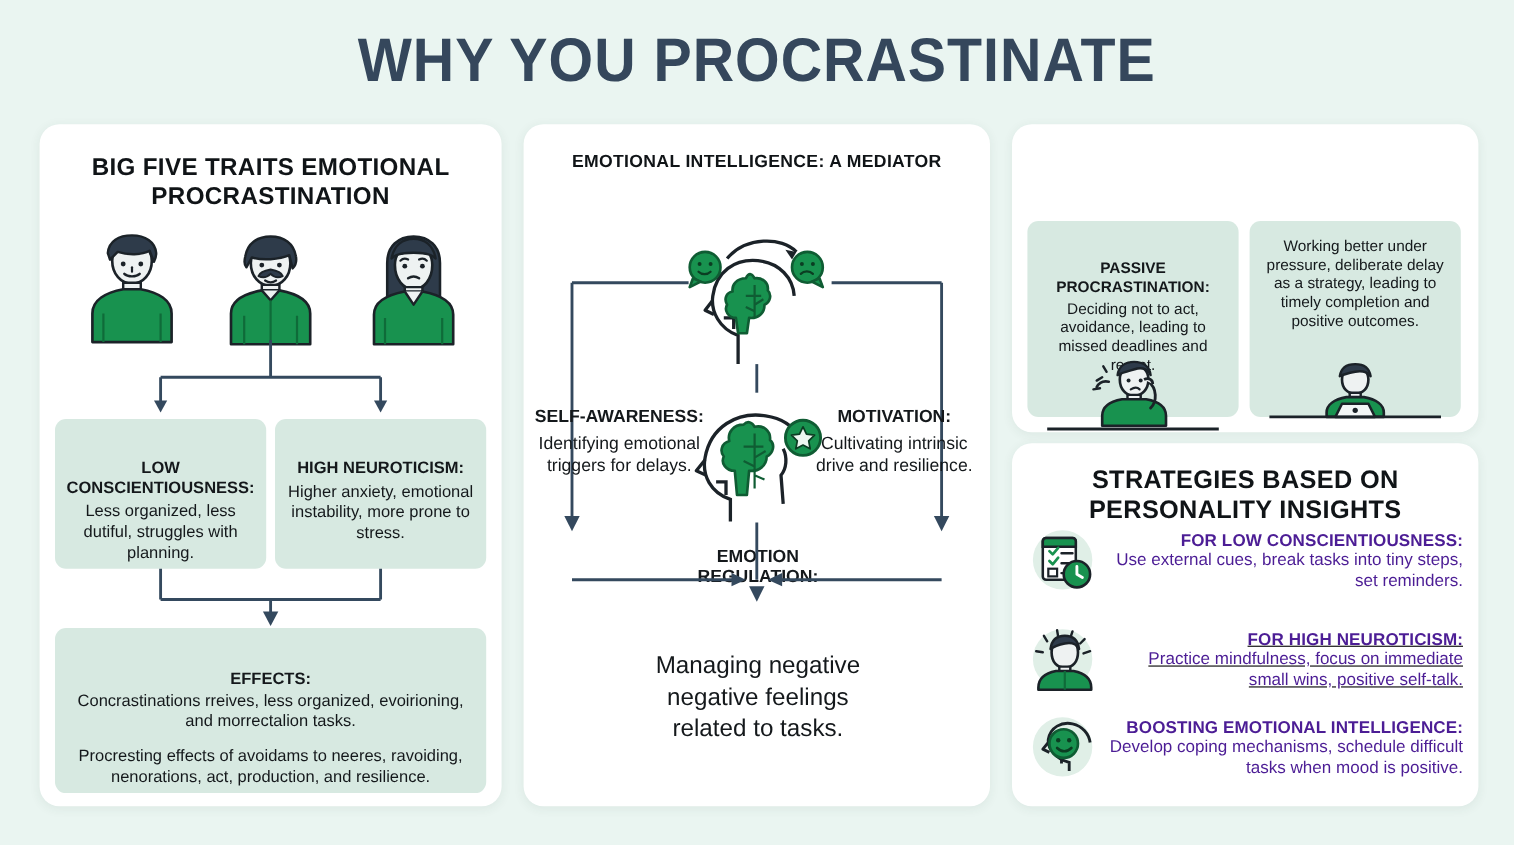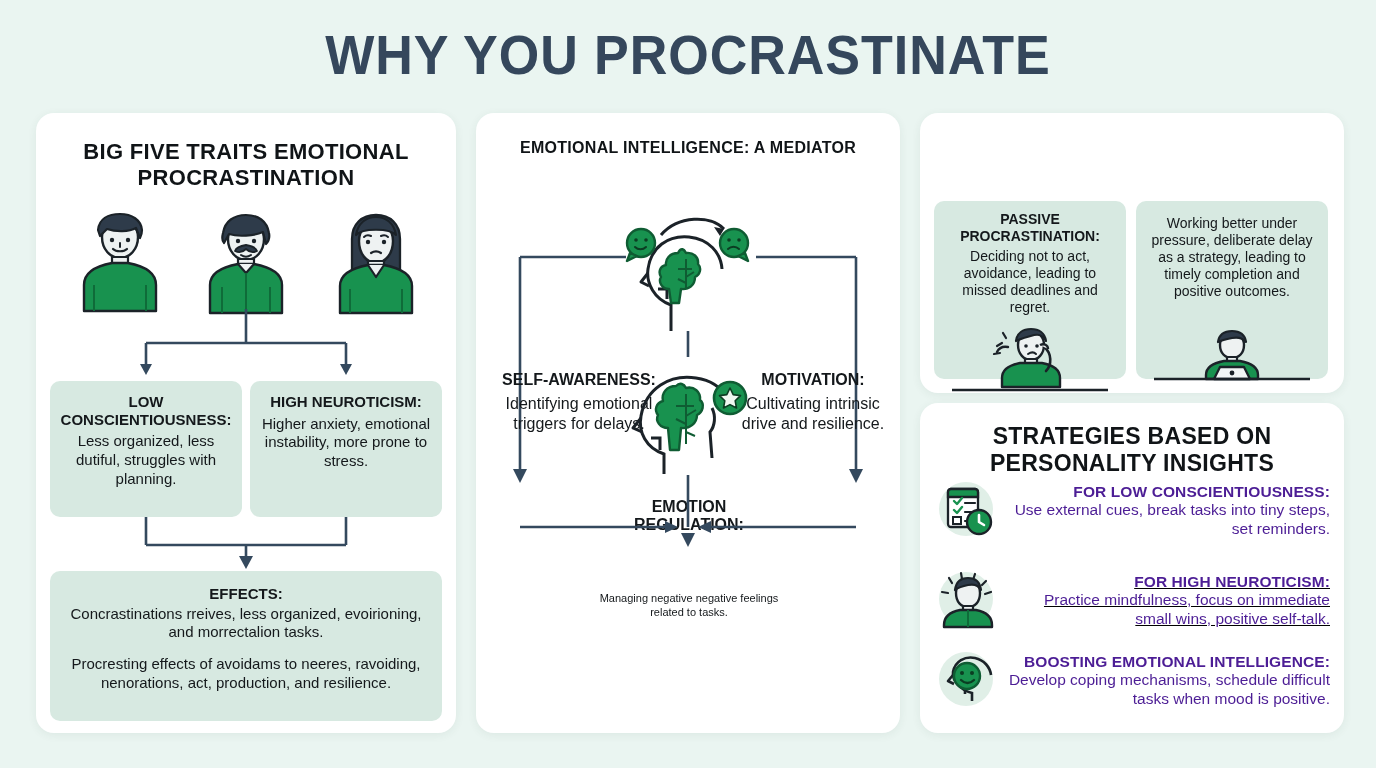--- a/index.html
+++ b/index.html
@@ -40,42 +40,42 @@
   #t-left  { font-size: 22px; padding: 26px 20px 0; }
   #t-mid   { font-size: 16px; padding: 26px 20px 0; }
   #t-tr    { font-size: 22px; padding: 22px 20px 0; }
   #t-br    { font-size: 23px; padding: 20px 24px 0; }
 
   
   .greenbox {
     background: #d7e9e1; border-radius: 10px;
     text-align: center; color: #14181b;
   }
-  .gb-head { font-weight: 700; font-size: 15px; line-height: 1.18; }
+  .gb-head { font-weight: 700; font-size: 15px; line-height: 1.18; margin-top: 24px; }
   .gb-body { font-size: 15px; line-height: 1.25; margin-top: 4px; }
 
   
   .avatars { position: absolute; left: 0; top: 96px; width: 420px; height: 110px; }
   .avatar { position: absolute; width: 96px; height: 104px; }
   .av1 { left: 36px; }  .av2 { left: 162px; } .av3 { left: 292px; }
 
   #lc-low  { position: absolute; left: 14px;  top: 268px; width: 192px; height: 136px; padding: 12px 10px; }
   #lc-high { position: absolute; left: 214px; top: 268px; width: 192px; height: 136px; padding: 12px 10px; }
   #lc-eff  { position: absolute; left: 14px;  top: 458px; width: 392px; height: 150px; padding: 14px 16px; }
   #lc-eff .gb-body { margin-top: 2px; }
   #lc-eff .p2 { margin-top: 13px; }
 
   
   .mid-label { position: absolute; text-align: center; color: #14181b; }
   .ml-head { font-weight: 700; font-size: 16px; line-height: 1.14; }
   .ml-body { font-size: 16px; line-height: 1.22; margin-top: 5px; }
-  #m-self  { left: 24px;   top: 258px; width: 158px; }
+  #m-self  { left: 8px;   top: 258px; width: 158px; }
   #m-moti  { left: 258px; top: 258px; width: 158px; }
   #m-emo   { left: 128px; top: 385px; width: 170px; }
-  #m-bottom{ left: 120px; top: 478px; width: 186px; font-size: 11px; line-height: 1.30; text-align: center; color:#14181b; position:absolute;}
+  #m-bottom{ left: 120px; top: 478px; width: 186px; font-size: 22px; line-height: 1.30; text-align: center; color:#14181b; position:absolute;}
 
   
   .tr-box { position: absolute; top: 88px; width: 192px; height: 178px; padding: 10px 8px 0; }
   #tr-passive { left: 14px; }
   #tr-active  { left: 216px; }
   .tr-box .gb-head { font-size: 14px; }
   .tr-box .gb-body { font-size: 14px; line-height: 1.22; }
   .tr-icon { position: absolute; bottom: 0; left: 0; width: 100%; height: 48px; }
 
   

